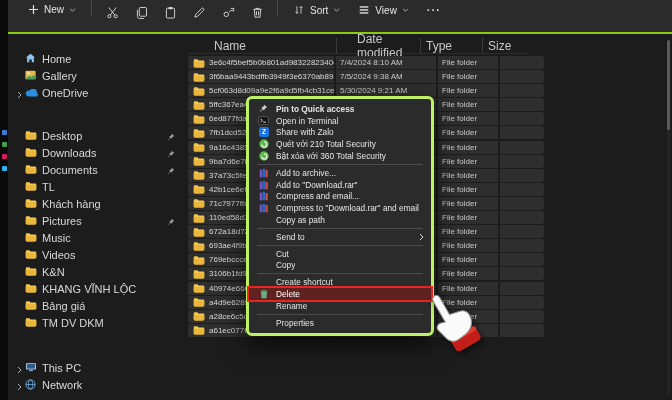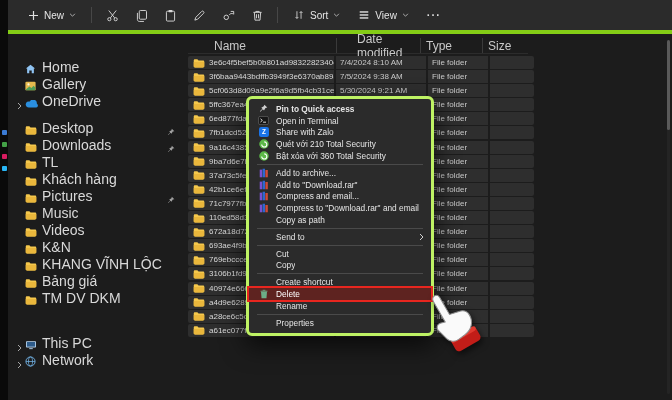--- a/index.html
+++ b/index.html
@@ -8,53 +8,53 @@
   :root{
     --win-bg:#1c1c1c; --bar-bg:#2b2b2b; --sel-bg:#2e2e2e; --menu-bg:#2b2b2b;
     --ann-red:#e8261f; --del-bg:#5e2320; --txt:#e6e6e6; --txt-dim:#c9c9c9;
   }
   #root{position:absolute;inset:0;background:var(--win-bg)}
   
   .desktop-strip{position:absolute;left:0;top:0;bottom:0;width:8px;background:#0a0a0a;z-index:4}
   .desktop-strip i{position:absolute;left:2px;width:5px;height:5px;border-radius:1px;display:block}
   
   .toolbar{position:absolute;left:8px;right:0;top:0;height:34px;background:var(--bar-bg);
-    border-bottom:4px solid #84cc16;display:flex;align-items:center;padding:0 6px 0 12px;gap:2px;z-index:3}
+    border-bottom:2px solid #84cc16;display:flex;align-items:flex-start;padding:0 6px 0 12px;gap:2px;z-index:3}
   .tb-btn{display:inline-flex;align-items:center;gap:5px;padding:4px 8px;border:none;background:transparent;
     color:var(--txt);font-size:10px;border-radius:4px;font-family:inherit;cursor:default}
   .tb-iconbtn{width:26px;height:24px;display:inline-flex;align-items:center;justify-content:center;
     border:none;background:transparent;border-radius:4px;cursor:default}
   .tb-sep{width:1px;height:16px;background:#474747;margin:0 5px}
   #tb-icons{display:flex;gap:3px;align-items:center}
   .tb-more{font-size:11px;font-weight:bold;letter-spacing:1px;color:#dcdcdc}
   .ic{display:inline-flex;align-items:center;justify-content:center}
   
-  .sidebar{position:absolute;left:8px;top:52px;width:180px;bottom:0;padding-top:6px;font-size:14px;color:#d9d9d9;z-index:2}
+  .sidebar{position:absolute;left:8px;top:44px;width:180px;bottom:0;padding-top:6px;font-size:11px;color:#d9d9d9;z-index:2}
   .side-item{position:relative;display:flex;align-items:center;height:17px;padding-left:30px;margin:0 4px;border-radius:3px}
-  .side-item.gap{margin-bottom:10px}
+  .side-item.gap{margin-bottom:26px}
   .side-item.gap2{margin-bottom:28px}
   .side-item .exp{position:absolute;left:5px;top:5px}
   .side-item .s-ic{position:absolute;left:13px;top:3px}
   .side-item .pin-mark{position:absolute;right:9px;top:4px;opacity:.85}
   .s-label{white-space:nowrap;overflow:hidden}
   
   .cols{position:absolute;left:188px;top:38px;height:16px;display:flex;align-items:center;
     font-size:12px;color:var(--txt-dim);border-bottom:1px solid #2c2c2c;z-index:1}
   .col{height:100%;display:flex;align-items:center}
   .col-0{width:148px;padding-left:26px}
   .col-1{width:84px;padding-left:20px;border-left:1px solid #3a3a3a}
   .col-2{width:62px;padding-left:5px;border-left:1px solid #3a3a3a}
   .col-3{width:46px;padding-left:5px;border-left:1px solid #3a3a3a}
   #rows{position:absolute;left:188px;top:56px;z-index:1}
   .row{display:flex;height:14.1px}
   .cell{height:13px;background:var(--sel-bg);margin-right:2px;display:flex;align-items:center;
     font-size:8px;color:#d8d8d8;overflow:hidden;white-space:nowrap}
   .c-name{width:146px;padding-left:5px;gap:4px;border-radius:2px 0 0 2px}
   .c-name .f-ic{flex:0 0 auto;display:flex}
-  .c-date{width:90px;padding-left:4px;color:var(--txt-dim)}
+  .c-date{width:100px;padding-left:4px;color:var(--txt-dim)}
   .c-type{width:60px;padding-left:4px;color:var(--txt-dim)}
   .c-size{width:44px;border-radius:0 2px 2px 0}
   
   .menu{position:absolute;left:246px;top:96px;width:188px;background:var(--menu-bg);
     border:3px solid #bef264;border-radius:6px;box-shadow:0 10px 24px rgba(0,0,0,.65);
     padding:4px 0;z-index:20}
   .menu-item{position:relative;display:flex;align-items:center;height:11.8px;padding:0 10px 0 7px;
     font-size:8.3px;color:var(--txt)}
   .menu-item.bold{font-weight:bold}
   .menu-item .mi-icon{width:15px;height:11px;margin-right:5px;display:inline-flex;align-items:center;justify-content:center;flex:0 0 auto}
@@ -220,20 +220,30 @@
         <span class="s-label">Downloads</span>
         <span class="pin-mark"><svg viewBox="0 0 10 10" width="8" height="8">
             <path d="M6 .8l3.2 3.2-2 .4-1.6 2.8L4.4 6 1.6 8.8l-.4-.4L4 5.6 2.8 4.4l2.8-1.6z" fill="#b9b9b9"></path>
           </svg></span>
       </div>
       <div class="side-item">
         <span class="s-ic"><svg viewBox="0 0 16 13" width="12" height="10">
             <path d="M1 3c0-.9.7-1.6 1.6-1.6h3.2L7.4 3h6c.9 0 1.6.7 1.6 1.6v6.3c0 .9-.7 1.6-1.6 1.6H2.6c-.9 0-1.6-.7-1.6-1.6z" fill="#f5c84c"></path>
             <path d="M1 5h14v5.9c0 .9-.7 1.6-1.6 1.6H2.6c-.9 0-1.6-.7-1.6-1.6z" fill="#eab73c"></path>
           </svg></span>
+        <span class="s-label">Documents</span>
+        <span class="pin-mark"><svg viewBox="0 0 10 10" width="8" height="8">
+            <path d="M6 .8l3.2 3.2-2 .4-1.6 2.8L4.4 6 1.6 8.8l-.4-.4L4 5.6 2.8 4.4l2.8-1.6z" fill="#b9b9b9"></path>
+          </svg></span>
+      </div>
+      <div class="side-item">
+        <span class="s-ic"><svg viewBox="0 0 16 13" width="12" height="10">
+            <path d="M1 3c0-.9.7-1.6 1.6-1.6h3.2L7.4 3h6c.9 0 1.6.7 1.6 1.6v6.3c0 .9-.7 1.6-1.6 1.6H2.6c-.9 0-1.6-.7-1.6-1.6z" fill="#f5c84c"></path>
+            <path d="M1 5h14v5.9c0 .9-.7 1.6-1.6 1.6H2.6c-.9 0-1.6-.7-1.6-1.6z" fill="#eab73c"></path>
+          </svg></span>
         <span class="s-label">TL</span>
       </div>
       <div class="side-item">
         <span class="s-ic"><svg viewBox="0 0 16 13" width="12" height="10">
             <path d="M1 3c0-.9.7-1.6 1.6-1.6h3.2L7.4 3h6c.9 0 1.6.7 1.6 1.6v6.3c0 .9-.7 1.6-1.6 1.6H2.6c-.9 0-1.6-.7-1.6-1.6z" fill="#f5c84c"></path>
             <path d="M1 5h14v5.9c0 .9-.7 1.6-1.6 1.6H2.6c-.9 0-1.6-.7-1.6-1.6z" fill="#eab73c"></path>
           </svg></span>
         <span class="s-label">Khách hàng</span>
       </div>
       <div class="side-item">

